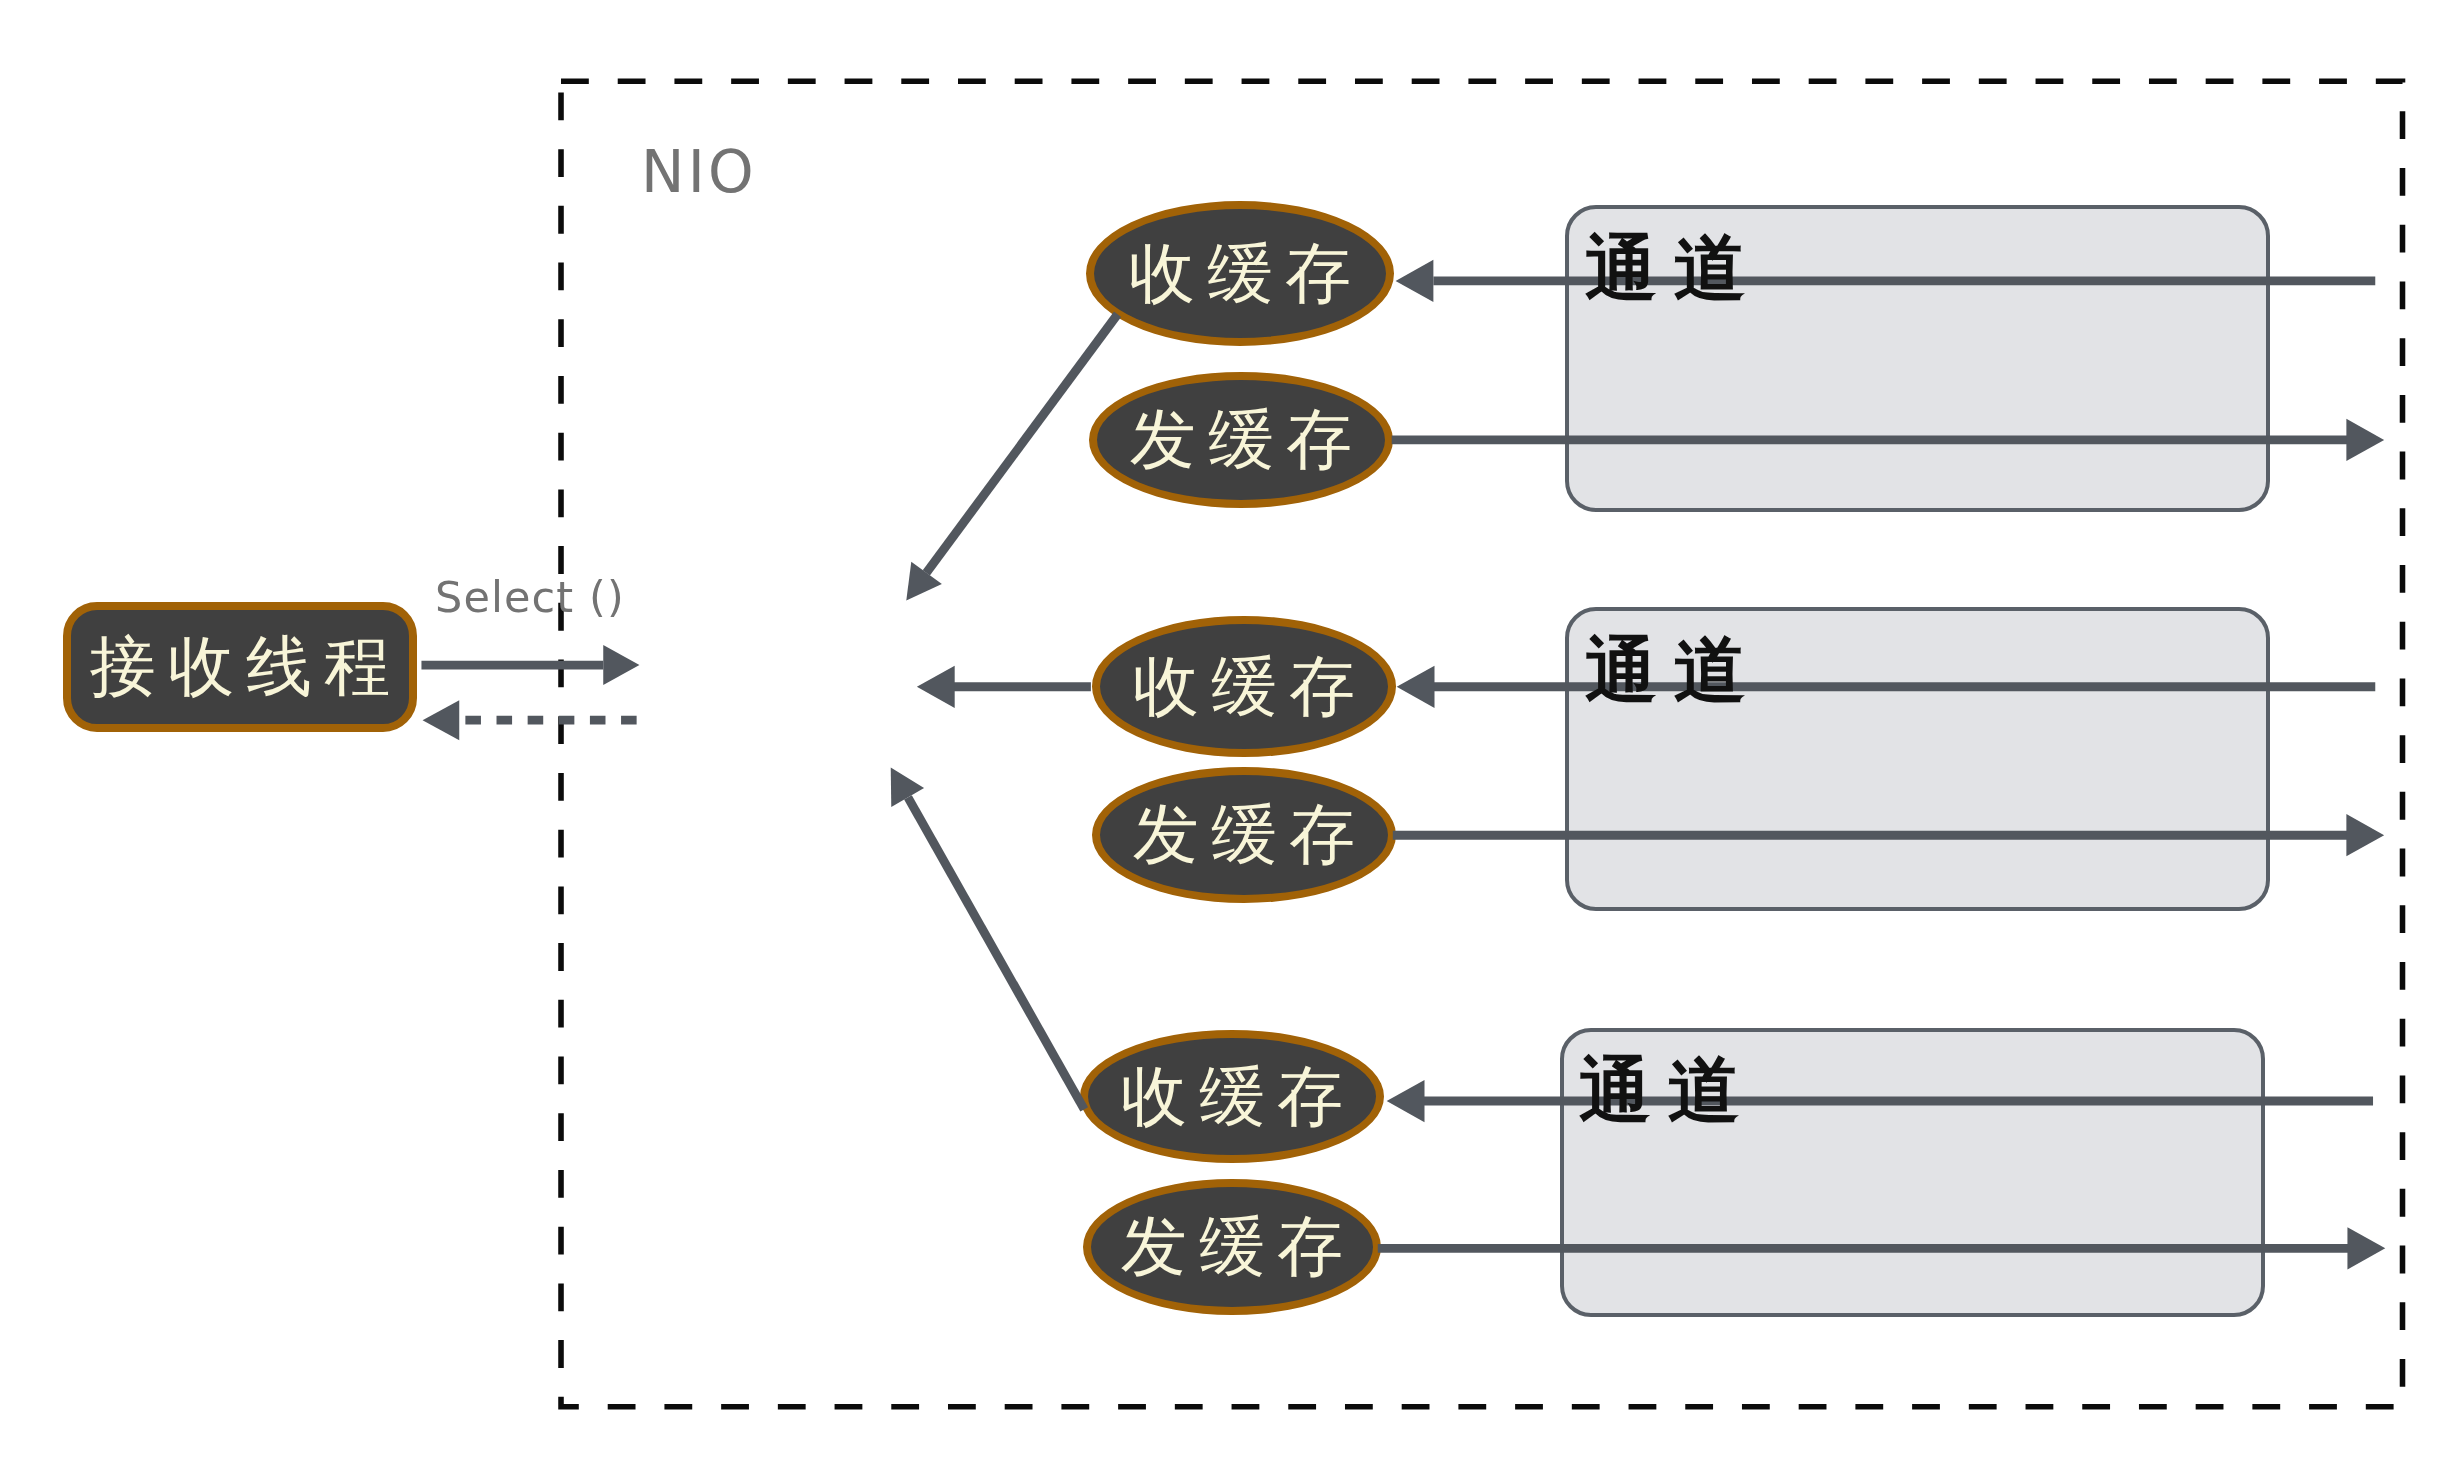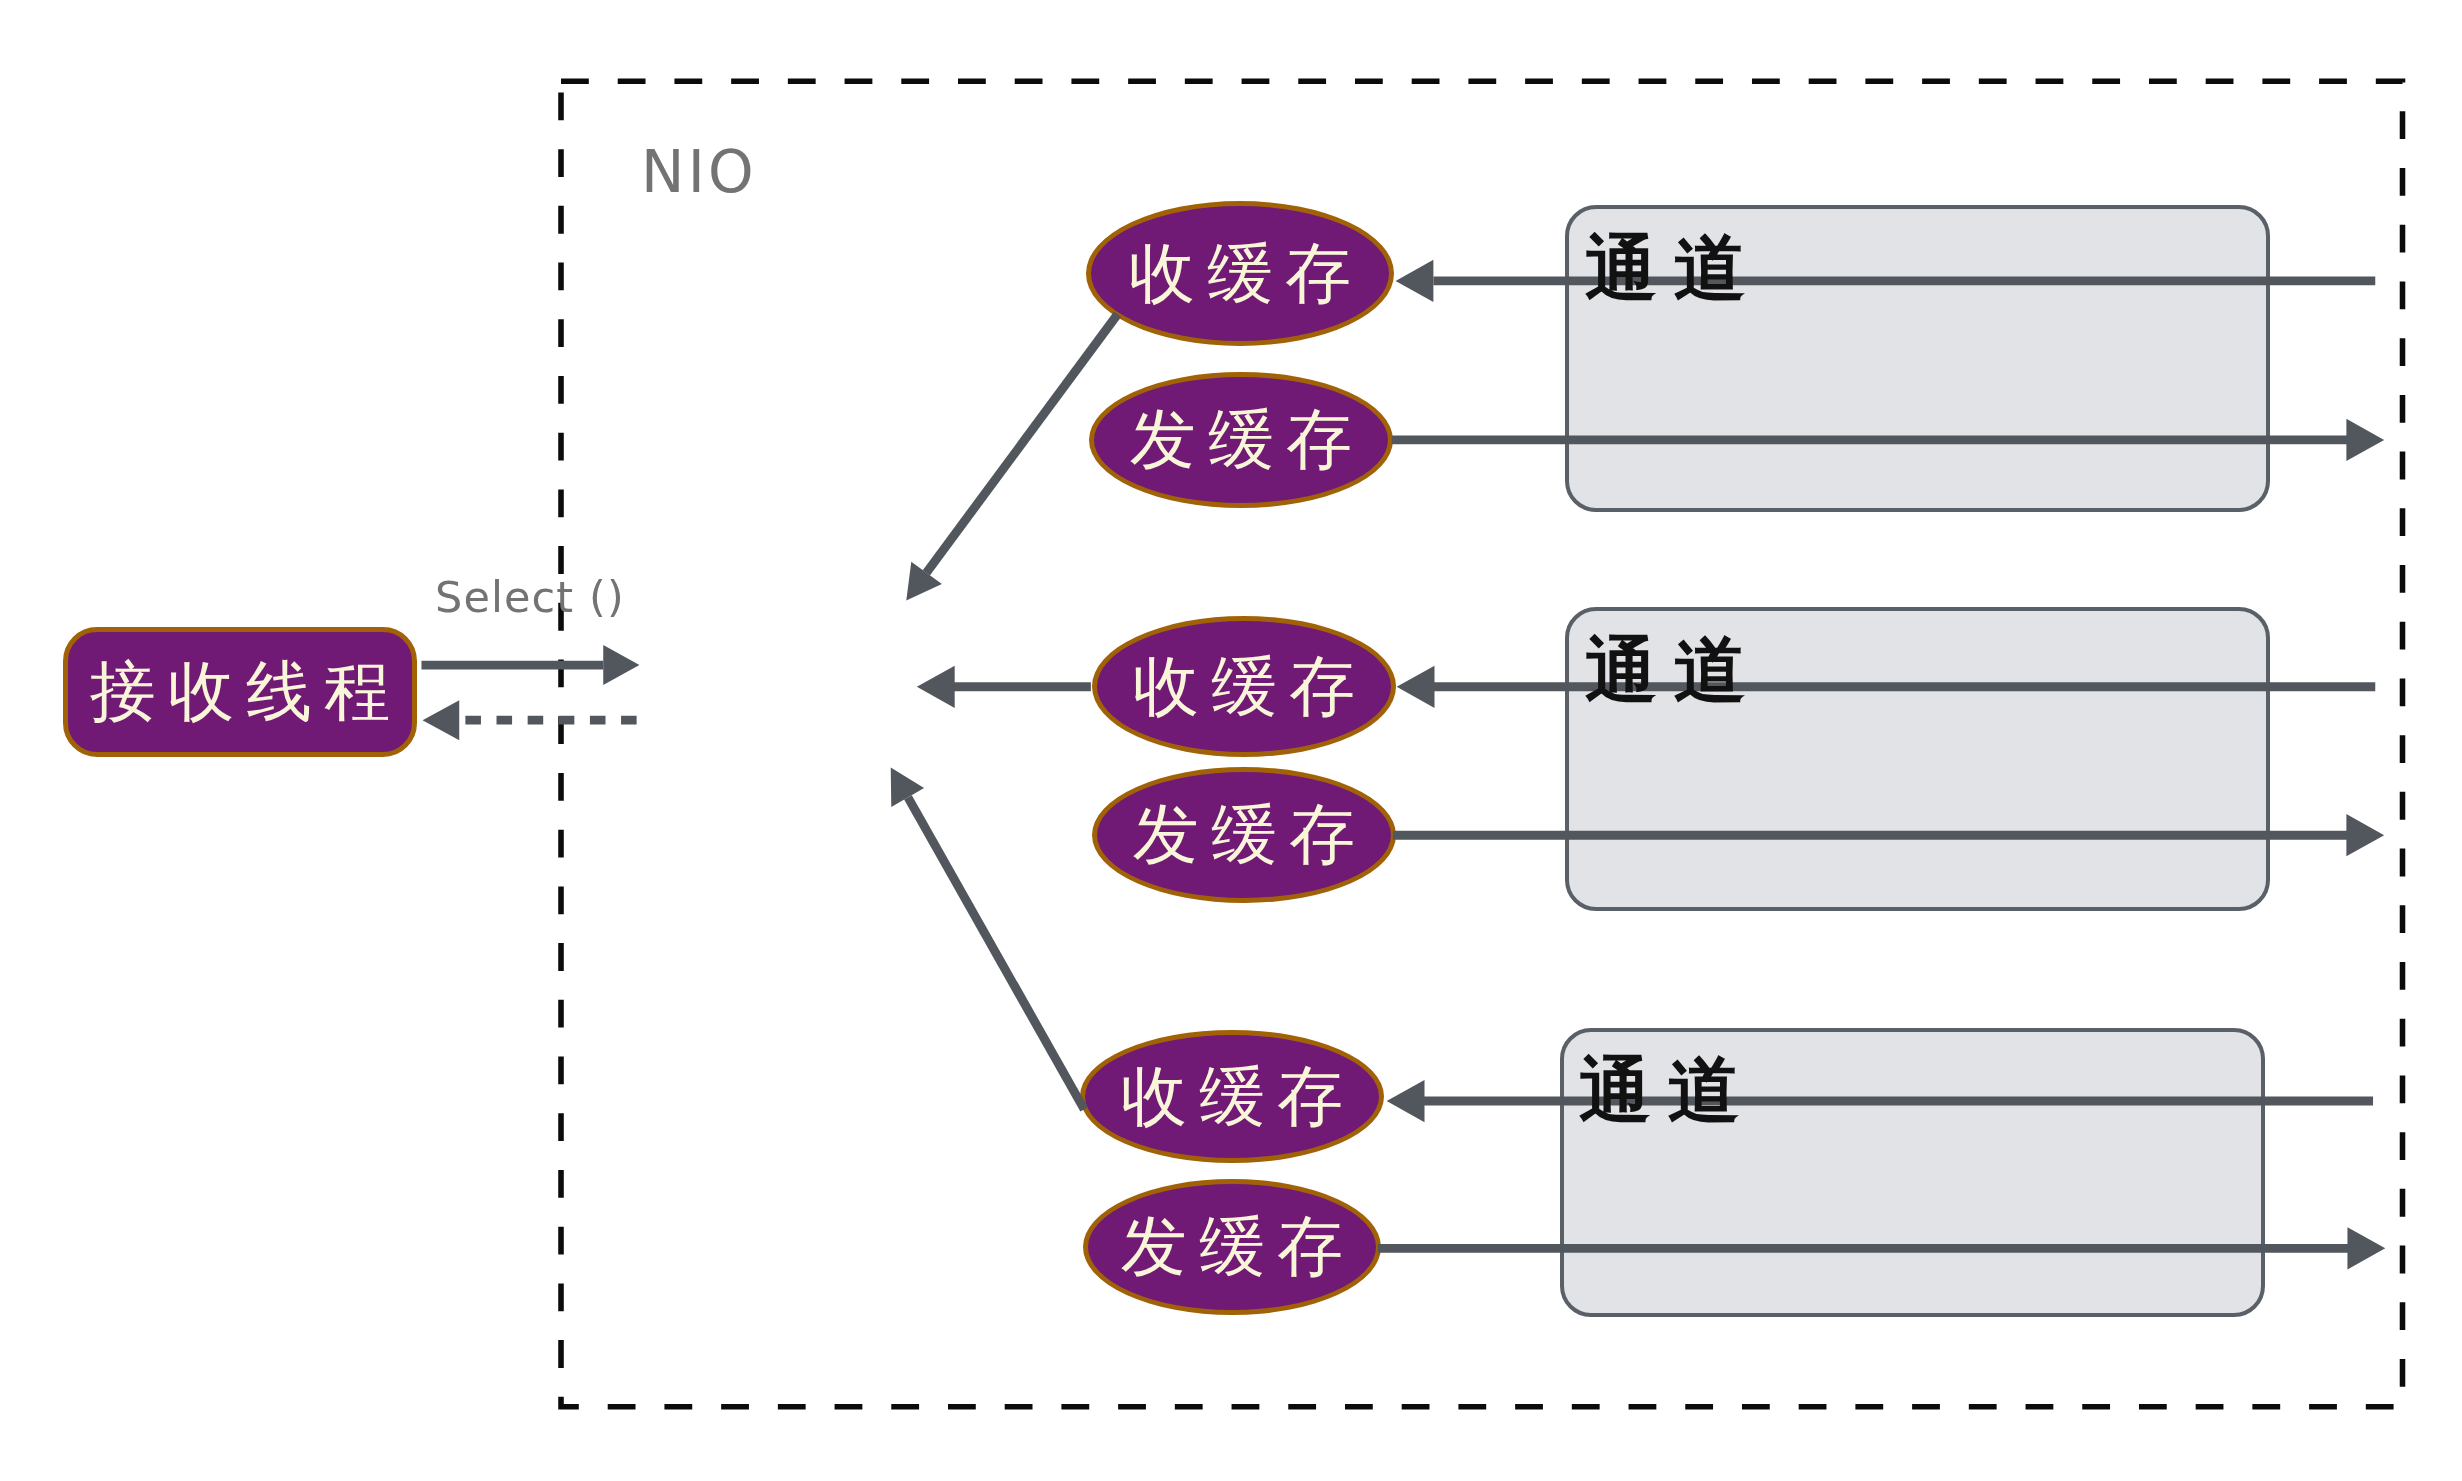--- a/index.html
+++ b/index.html
@@ -1,21 +1,21 @@
 <!DOCTYPE html>
 <html style="font-size:9px"><head>
 <meta charset="utf-8">
 <style>
   html,body{margin:0;padding:0;background:#ffffff;}
   body{width:2462px;height:1482px;position:relative;overflow:hidden;
        font-family:"DejaVu Sans","Liberation Sans",sans-serif;}
   .stage{position:absolute;left:0;top:0;width:2462px;height:1482px;}
 
   
-  .node{position:absolute;background:#701a75;border:5px solid #a16207;
+  .node{position:absolute;background:#404040;border:8px solid #a16207;
         display:flex;align-items:center;justify-content:center;
         color:#f8f5d8;box-sizing:border-box;}
   .rectnode{border-radius:34px;}
   .ellipsenode{border-radius:50%;}
   .node .lbl{white-space:nowrap;}
 
   
   .chan{position:absolute;background:#e2e3e6;border:4.4px solid #5a6068;
         border-radius:31px;box-sizing:border-box;}
   .chan-label{position:absolute;color:#111111;font-size:72px;font-weight:bold;
@@ -37,21 +37,21 @@
 </style>
 </head>
 <body>
 
 <div class="stage">
 
   <div class="chan" style="left:1565px;top:205px;width:705px;height:307px;"></div>
   <div class="chan" style="left:1565px;top:607px;width:705px;height:304px;"></div>
   <div class="chan" style="left:1560px;top:1028px;width:705px;height:289px;"></div>
 
-  <div class="node rectnode" style="left:63px;top:627px;width:354px;height:130px;">
+  <div class="node rectnode" style="left:63px;top:602px;width:354px;height:130px;">
     <div class="lbl cjk">接收线程</div>
   </div>
 
 
   <div class="node ellipsenode" style="left:1086px;top:201px;width:308px;height:145px;">
     <div class="lbl cjk">收缓存</div>
   </div>
   <div class="node ellipsenode" style="left:1089px;top:372px;width:304px;height:136px;">
     <div class="lbl cjk">发缓存</div>
   </div>

